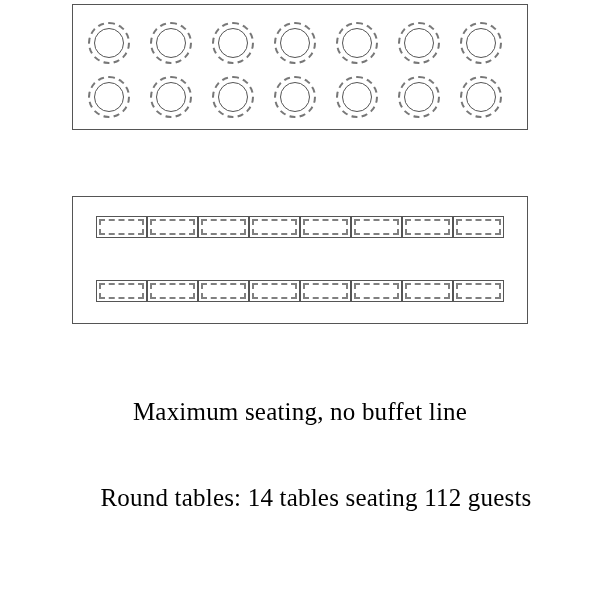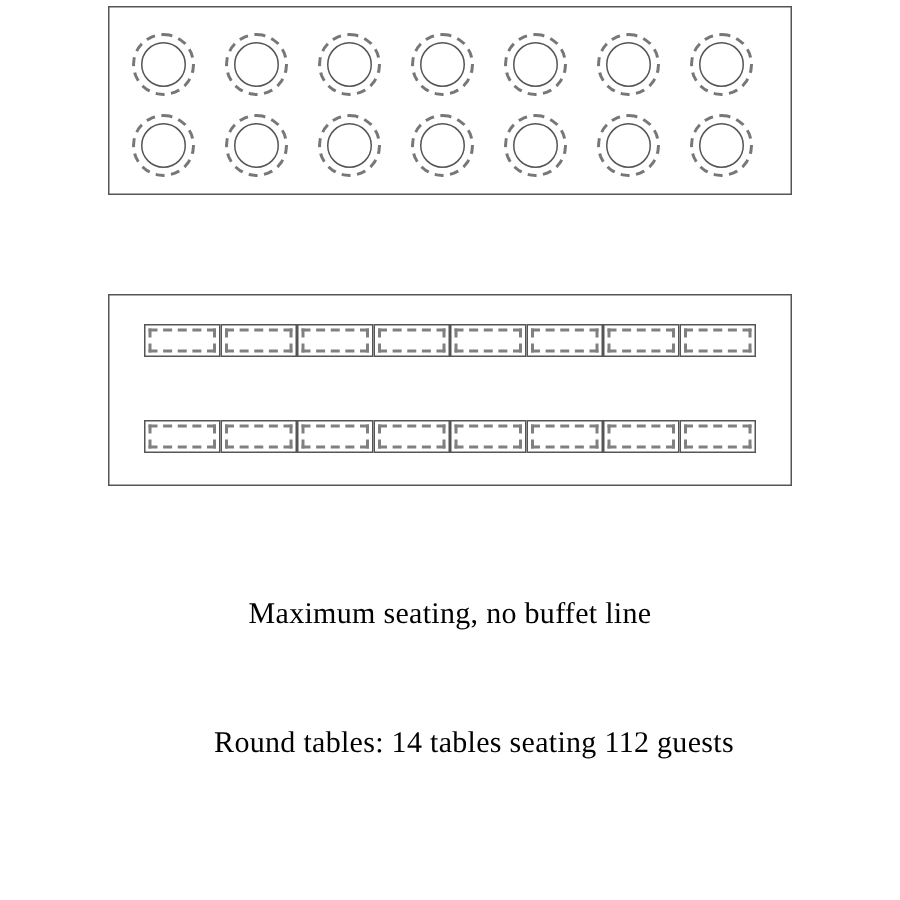--- a/index.html
+++ b/index.html
@@ -96,21 +96,21 @@
     bottom: 2px;
     border: 2px dashed #808080;
     box-sizing: border-box;
   }
 
   
   .caption {
     position: absolute;
     width: 600px;
     text-align: center;
-    font-size: 20px;
+    font-size: 25px;
     line-height: 1.1;
     letter-spacing: 0.2px;
   }
   #caption-line-1 { top: 398px; }
   #caption-line-2 { top: 484px; padding-left: 16px; }
   #caption-line-3 { top: 538px; }
 </style>
 </head>
 <body>
 

